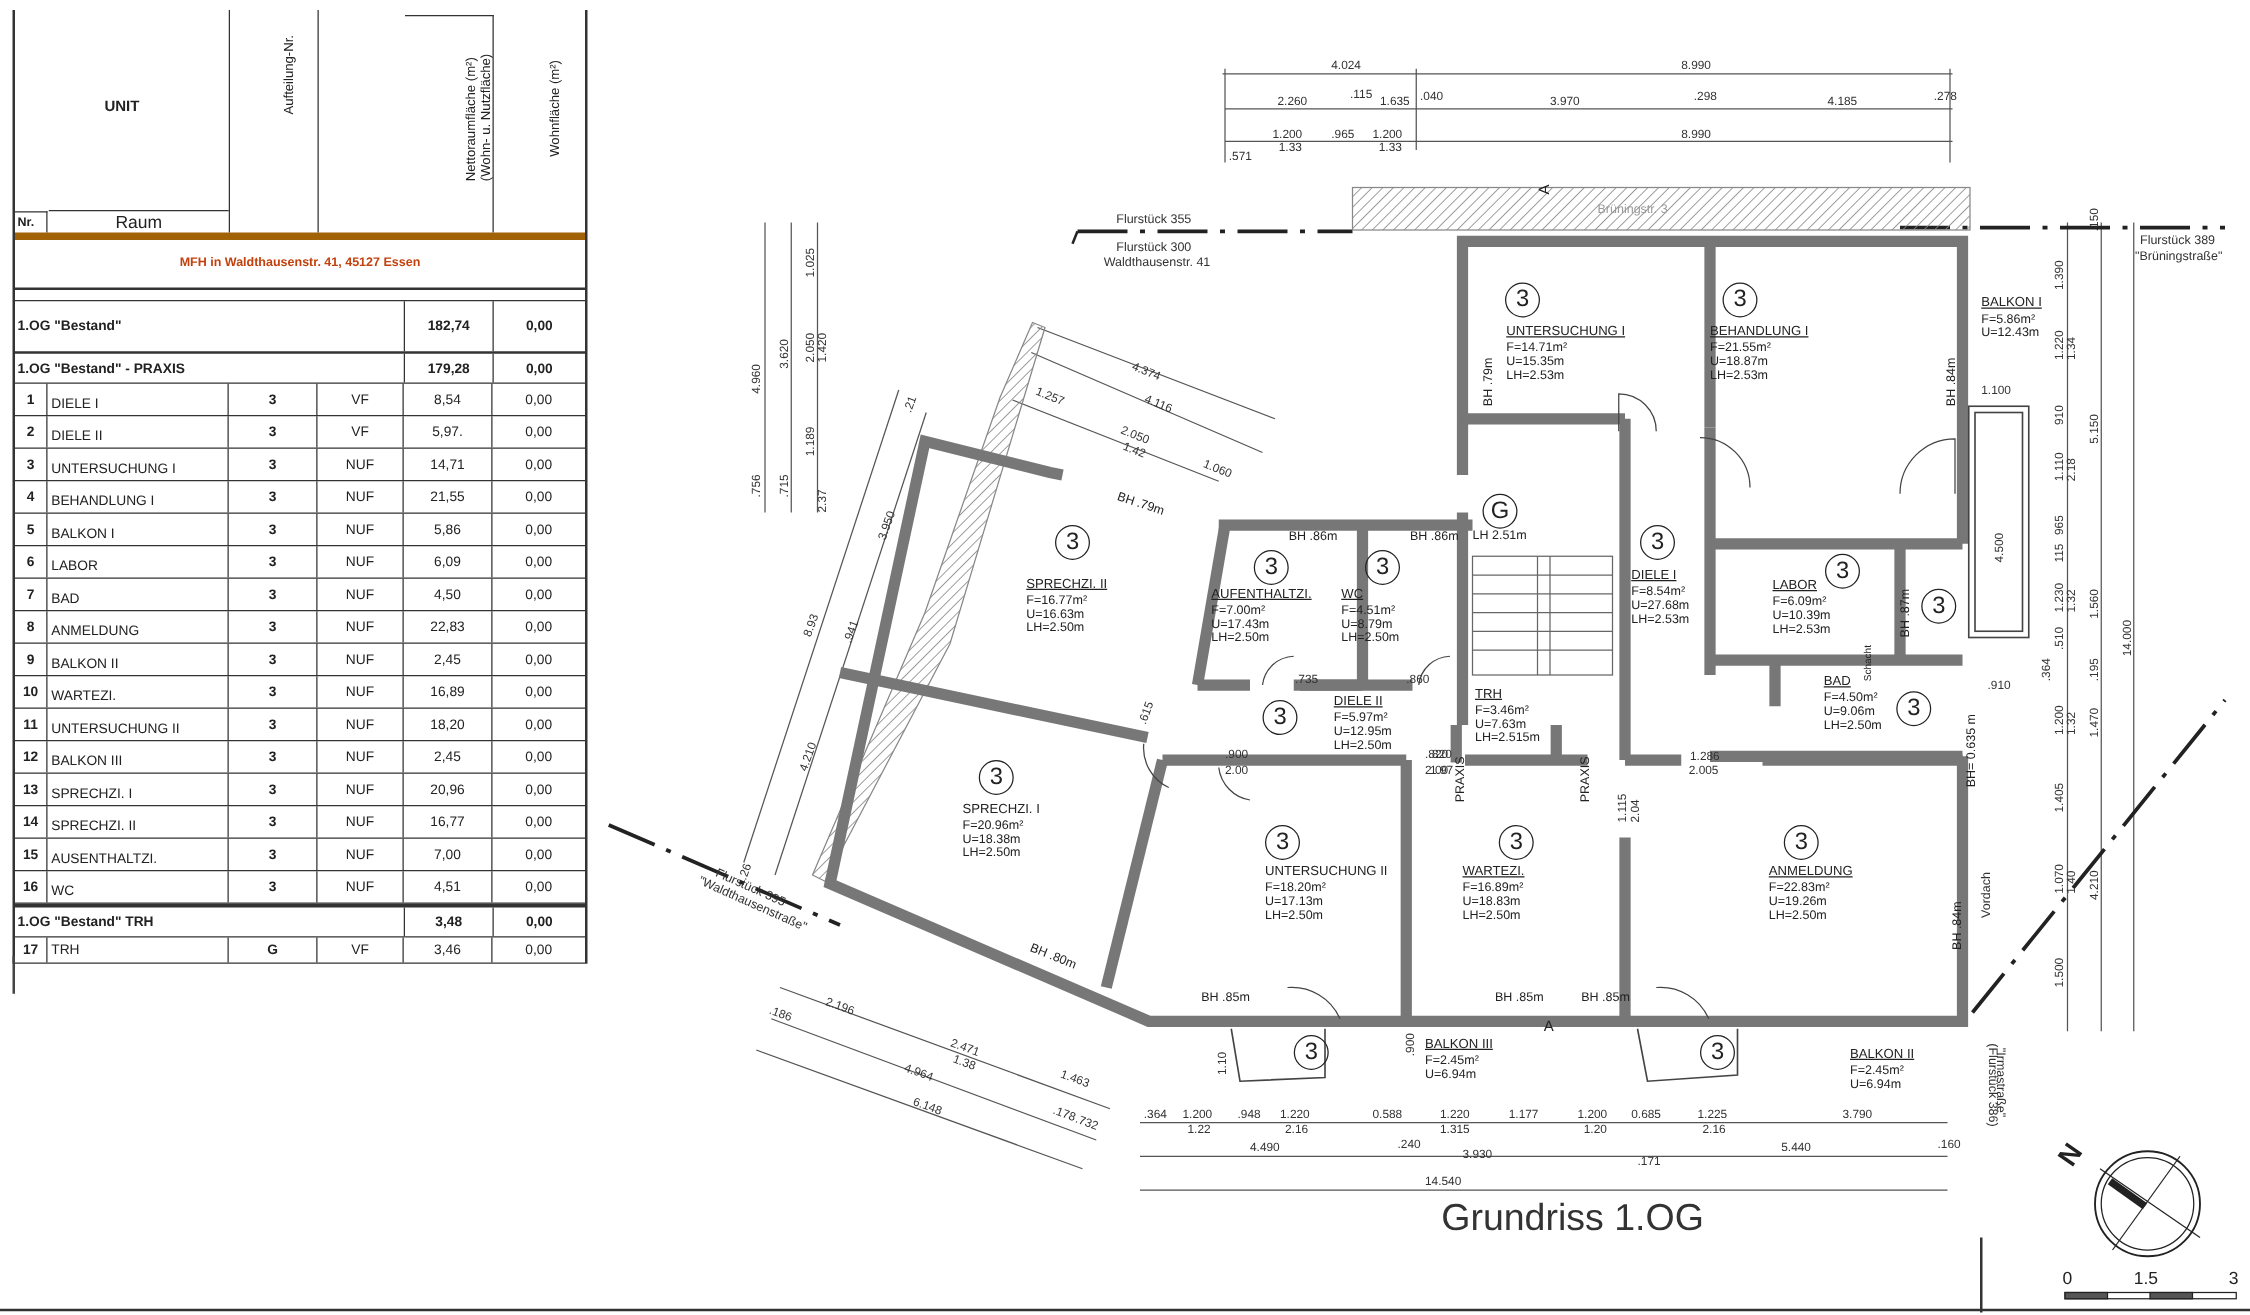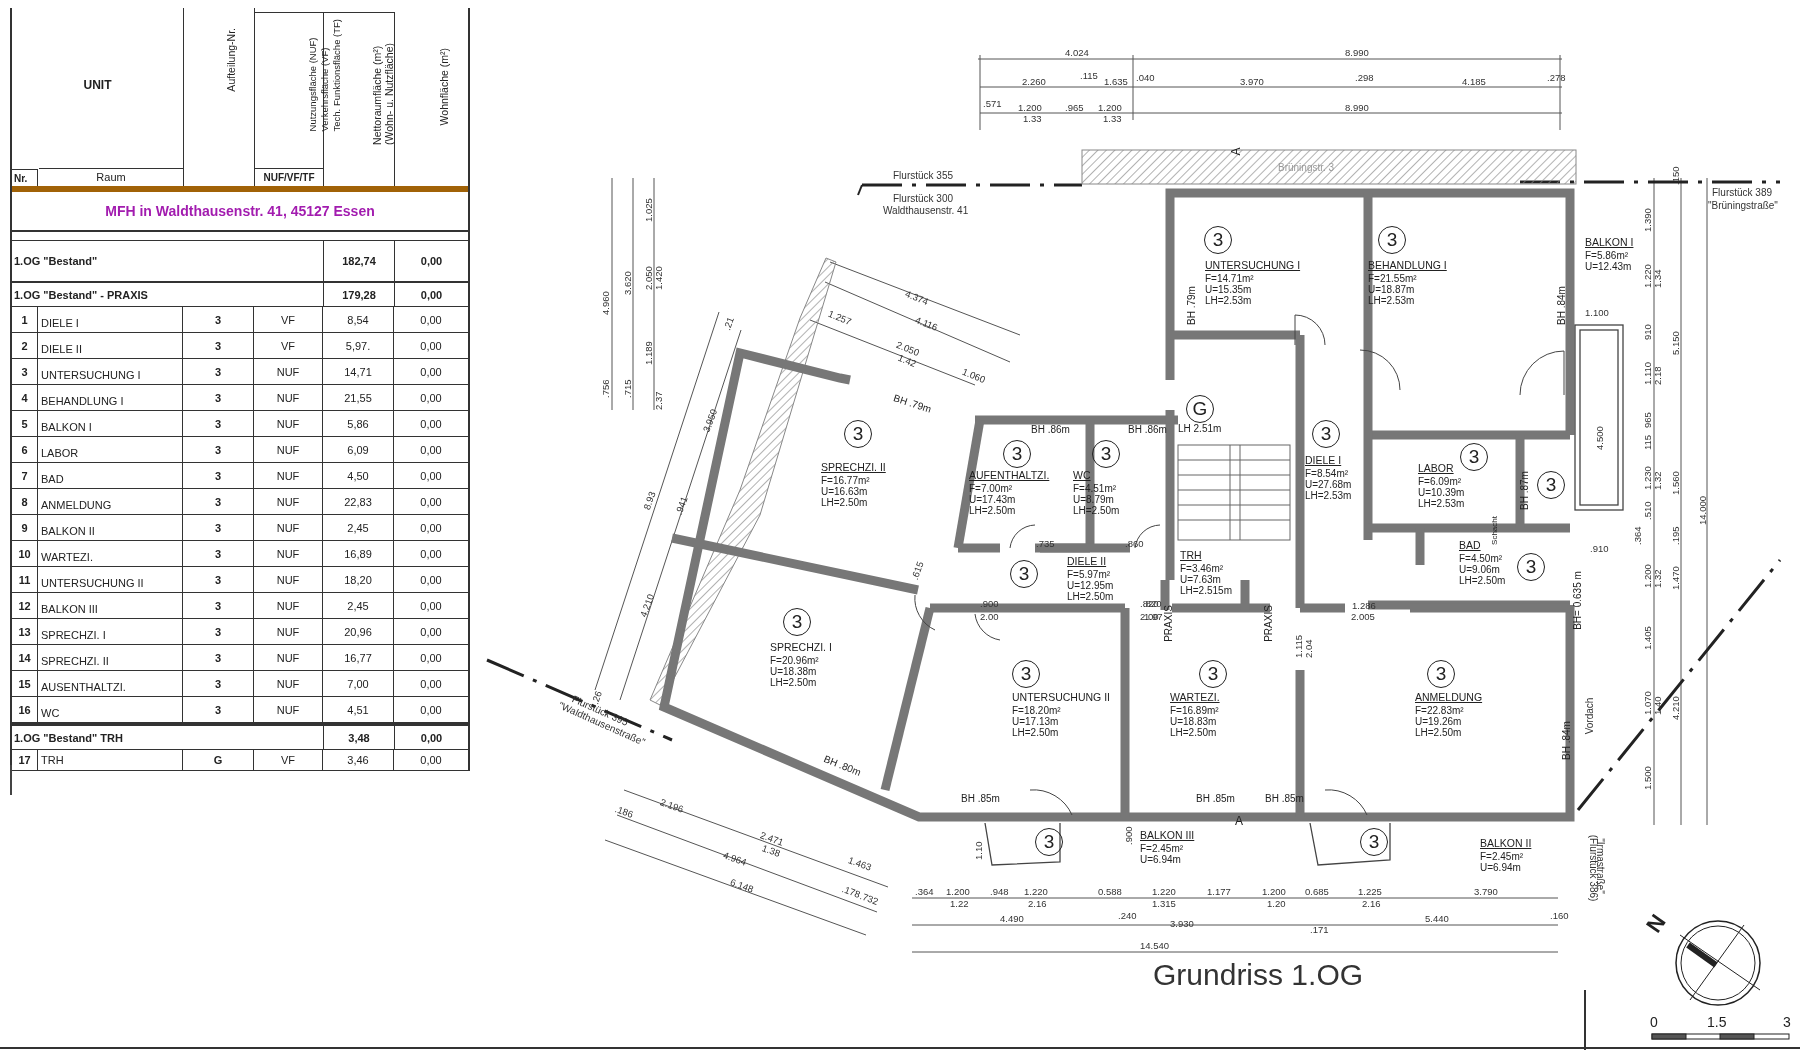--- a/index.html
+++ b/index.html
@@ -4,28 +4,28 @@
 <style>
   html,body{margin:0;padding:0;background:#fff;}
   body{width:1800px;height:1052px;position:relative;overflow:hidden;font-family:"Liberation Sans",sans-serif;color:#222;}
   
   .tbl{position:absolute;left:10px;top:8px;width:456px;border-left:2px solid #333;border-right:2px solid #333;}
   .hdr{position:relative;height:178px;border-bottom:6px solid #a16207;}
   .hdr .c{position:absolute;top:0;bottom:0;border-right:1.5px solid #333;}
   .hdr .unit{left:0;width:171px;}
   .hdr .unit .t{position:absolute;top:70px;left:0;right:0;text-align:center;font-size:12px;font-weight:bold;}
   .hdr .unit .nr{position:absolute;bottom:0;left:0;width:26px;height:17px;border-top:1.5px solid #333;border-right:1.5px solid #333;font-size:10px;font-weight:bold;line-height:17px;padding-left:2px;box-sizing:border-box;}
-  .hdr .unit .raum{position:absolute;bottom:0;left:27px;right:0;height:17px;border-top:1.5px solid #333;font-size:11px;line-height:17px;text-align:center;}
+  .hdr .unit .raum{position:absolute;bottom:0;left:27px;right:0;height:17px;border-top:1.5px solid #333;font-size:14px;line-height:17px;text-align:center;}
   .hdr .auf{left:172px;width:70px;}
   .hdr .nuf{left:243px;width:68px;border-top:1.5px solid #333;top:4px;}
   .hdr .nuf .code{position:absolute;bottom:0;left:0;right:0;height:17px;border-top:1.5px solid #333;font-size:10px;font-weight:bold;line-height:17px;text-align:center;}
   .hdr .net{left:312px;width:70px;top:4px;border-top:1.5px solid #333;}
   .hdr .wohn{left:383px;right:0;border-right:none;}
   .vt{position:absolute;left:50%;top:8px;transform:translateX(-50%);writing-mode:vertical-rl;transform-origin:center;rotate:180deg;font-size:10.5px;line-height:12px;white-space:nowrap;text-align:left;}
-  .title-row{height:38px;border-bottom:2px solid #333;text-align:center;font-size:14px;font-weight:bold;line-height:38px;color:#a21caf;}
+  .title-row{height:38px;border-bottom:2px solid #333;text-align:center;font-size:10px;font-weight:bold;line-height:38px;color:#c2410c;}
   .spacer{height:8px;border-bottom:1.5px solid #333;}
   .row{display:flex;height:25px;border-bottom:1.5px solid #333;font-size:11px;align-items:center;}
   .row.big{height:40px;border-bottom:2.5px solid #333;}
   .row.sum{height:23px;font-weight:bold;}
   .row .n{width:26px;text-align:center;border-right:1.5px solid #333;height:100%;display:flex;align-items:center;justify-content:center;font-weight:bold;box-sizing:border-box;}
   .row .r{width:145px;border-right:1.5px solid #333;height:100%;display:flex;align-items:flex-end;padding:0 0 3px 3px;box-sizing:border-box;}
   .row .a{width:71px;border-right:1.5px solid #333;text-align:center;height:100%;display:flex;align-items:center;justify-content:center;font-weight:bold;box-sizing:border-box;}
   .row .f{width:69px;border-right:1.5px solid #333;text-align:center;height:100%;display:flex;align-items:center;justify-content:center;box-sizing:border-box;}
   .row .v{width:71px;border-right:1.5px solid #333;text-align:center;height:100%;display:flex;align-items:center;justify-content:center;box-sizing:border-box;}
   .row .w{flex:1;text-align:center;height:100%;display:flex;align-items:center;justify-content:center;}
@@ -47,26 +47,20 @@
 
 <div class="tbl">
   <div class="hdr">
     <div class="c unit">
       <div class="t">UNIT</div>
       <div class="nr">Nr.</div>
       <div class="raum">Raum</div>
     </div>
     <div class="c auf">
       <div class="vt" style="top:20px">Aufteilung-Nr.</div>
-    </div>
-    <div class="c nuf">
-      <div class="vt" style="top:6px;white-space:pre;font-size:9.5px">Nutzungsfläche (NUF)
-Verkehrsfläche (VF)
-Tech. Funktionsfläche (TF)</div>
-      <div class="code">NUF/VF/TF</div>
     </div>
     <div class="c net">
       <div class="vt" style="top:30px;white-space:pre">Nettoraumfläche (m²)
 (Wohn- u. Nutzfläche)</div>
     </div>
     <div class="c wohn">
       <div class="vt" style="top:40px">Wohnfläche (m²)</div>
     </div>
   </div>
   <div class="title-row">MFH in Waldthausenstr. 41, 45127 Essen</div>
@@ -522,21 +516,21 @@
 <div class="dim" style="left:1065px;top:47px">4.024</div>
 <div class="dim" style="left:1345px;top:47px">8.990</div>
 <div class="dim" style="left:1022px;top:76px">2.260</div>
 <div class="dim" style="left:1080px;top:70px">.115</div>
 <div class="dim" style="left:1104px;top:76px">1.635</div>
 <div class="dim" style="left:1136px;top:72px">.040</div>
 <div class="dim" style="left:1240px;top:76px">3.970</div>
 <div class="dim" style="left:1355px;top:72px">.298</div>
 <div class="dim" style="left:1462px;top:76px">4.185</div>
 <div class="dim" style="left:1547px;top:72px">.278</div>
-<div class="dim" style="left:983px;top:98px">.571</div>
+<div class="dim" style="left:983px;top:120px">.571</div>
 <div class="dim" style="left:1018px;top:102px">1.200</div>
 <div class="dim" style="left:1023px;top:113px">1.33</div>
 <div class="dim" style="left:1065px;top:102px">.965</div>
 <div class="dim" style="left:1098px;top:102px">1.200</div>
 <div class="dim" style="left:1103px;top:113px">1.33</div>
 <div class="dim" style="left:1345px;top:102px">8.990</div>
 
 <div class="dim" style="left:915px;top:886px">.364</div>
 <div class="dim" style="left:946px;top:886px">1.200</div>
 <div class="dim" style="left:950px;top:898px">1.22</div>

